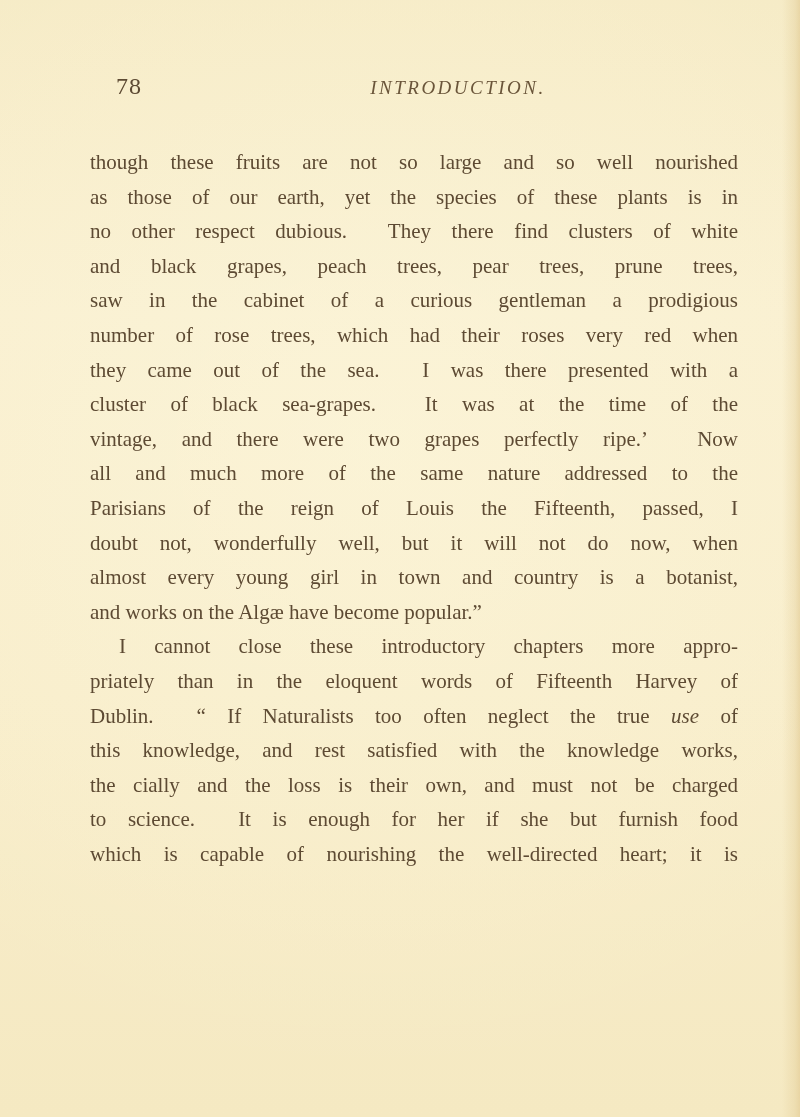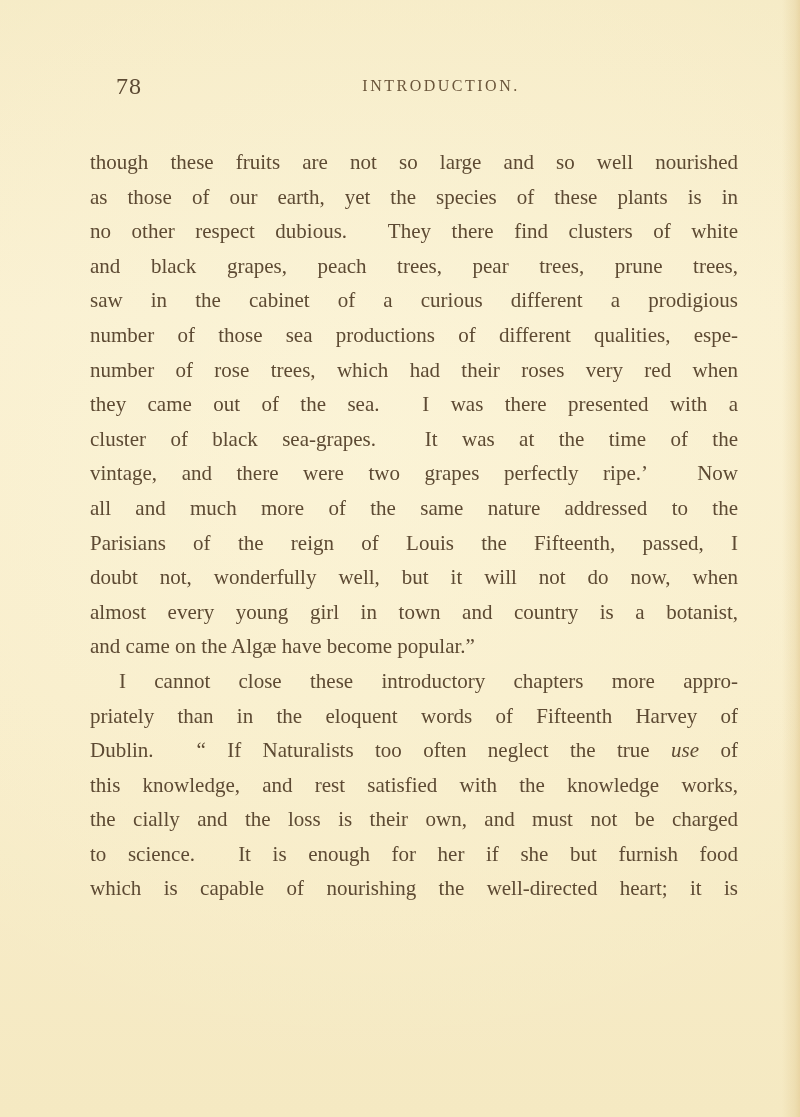--- a/index.html
+++ b/index.html
@@ -53,25 +53,26 @@
     top: 1px;
     font-size: 24px;
     letter-spacing: 1px;
     color: #5d4a33;
   }
   .header-title {
     position: absolute;
     left: 50%;
     top: 5px;
     transform: translateX(-50%);
-    margin-left: 27px;
-    font-size: 16px;
+    margin-left: 44px;
+    font-size: 19px;
     letter-spacing: 2.5px;
     color: #6a553a;
     white-space: nowrap;
+    font-style: italic;
   }
   .text-block {
     position: absolute;
     left: 90px;
     top: 145px;
     width: 648px;
     font-size: 21px;
     line-height: 34.6px;
   }
   .line {
@@ -101,31 +102,30 @@
   <div class="running-header">
     <span class="page-num">78</span>
     <span class="header-title">INTRODUCTION.</span>
   </div>
 
   <div class="text-block" id="text-block">
       <div class="line"><span>though these fruits are not so large and so well nourished</span></div>
       <div class="line"><span>as those of our earth, yet the species of these plants is in</span></div>
       <div class="line"><span>no other respect dubious.&nbsp; They there find clusters of white</span></div>
       <div class="line"><span>and black grapes, peach trees, pear trees, prune trees,</span></div>
-      <div class="line"><span>saw in the cabinet of a curious different a prodigious</span></div>
-      <div class="line"><span>number of those sea productions of different qualities, espe-</span></div>
+      <div class="line"><span>saw in the cabinet of a curious gentleman a prodigious</span></div>
       <div class="line"><span>number of rose trees, which had their roses very red when</span></div>
       <div class="line"><span>they came out of the sea.&nbsp; I was there presented with a</span></div>
       <div class="line"><span>cluster of black sea-grapes.&nbsp; It was at the time of the</span></div>
       <div class="line"><span>vintage, and there were two grapes perfectly ripe.’&nbsp; Now</span></div>
       <div class="line"><span>all and much more of the same nature addressed to the</span></div>
       <div class="line"><span>Parisians of the reign of Louis the Fifteenth, passed, I</span></div>
       <div class="line"><span>doubt not, wonderfully well, but it will not do now, when</span></div>
       <div class="line"><span>almost every young girl in town and country is a botanist,</span></div>
-      <div class="line para-end"><span>and came on the Algæ have become popular.”</span></div>
+      <div class="line para-end"><span>and works on the Algæ have become popular.”</span></div>
       <div class="line indent"><span>I cannot close these introductory chapters more appro-</span></div>
       <div class="line"><span>priately than in the eloquent words of Fifteenth Harvey of</span></div>
       <div class="line"><span>Dublin.&nbsp; “ If Naturalists too often neglect the true </span><span class="em">use</span><span> of</span></div>
       <div class="line"><span>this knowledge, and rest satisfied with the knowledge works,</span></div>
       <div class="line"><span>the cially and the loss is their own, and must not be charged</span></div>
       <div class="line"><span>to science.&nbsp; It is enough for her if she but furnish food</span></div>
       <div class="line"><span>which is capable of nourishing the well-directed heart; it is</span></div>
     </div>
 </div>
 

